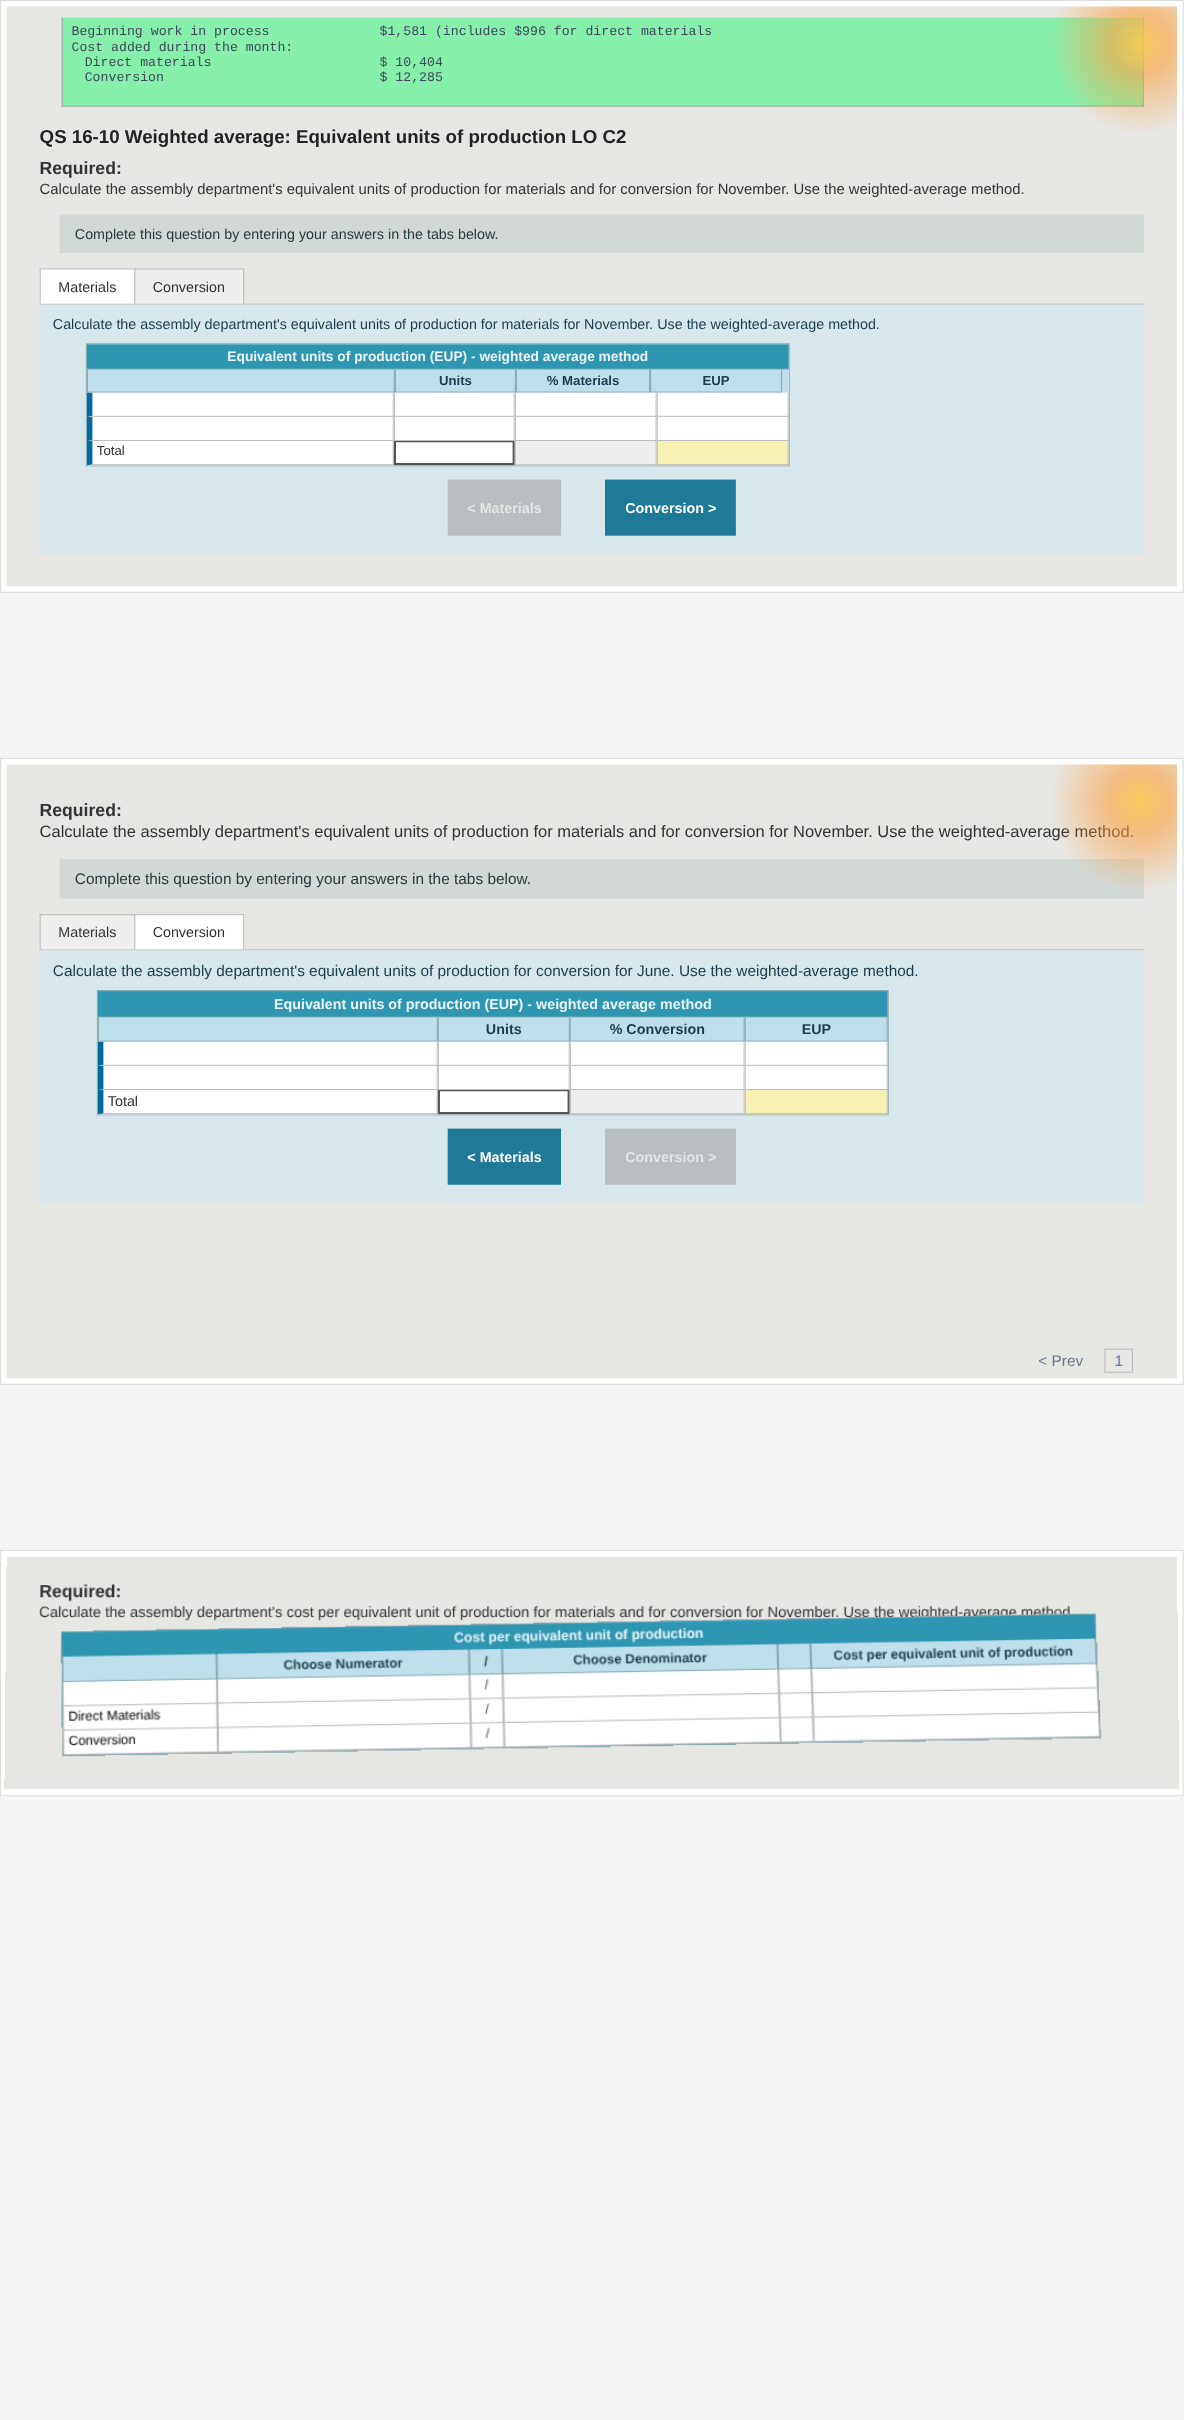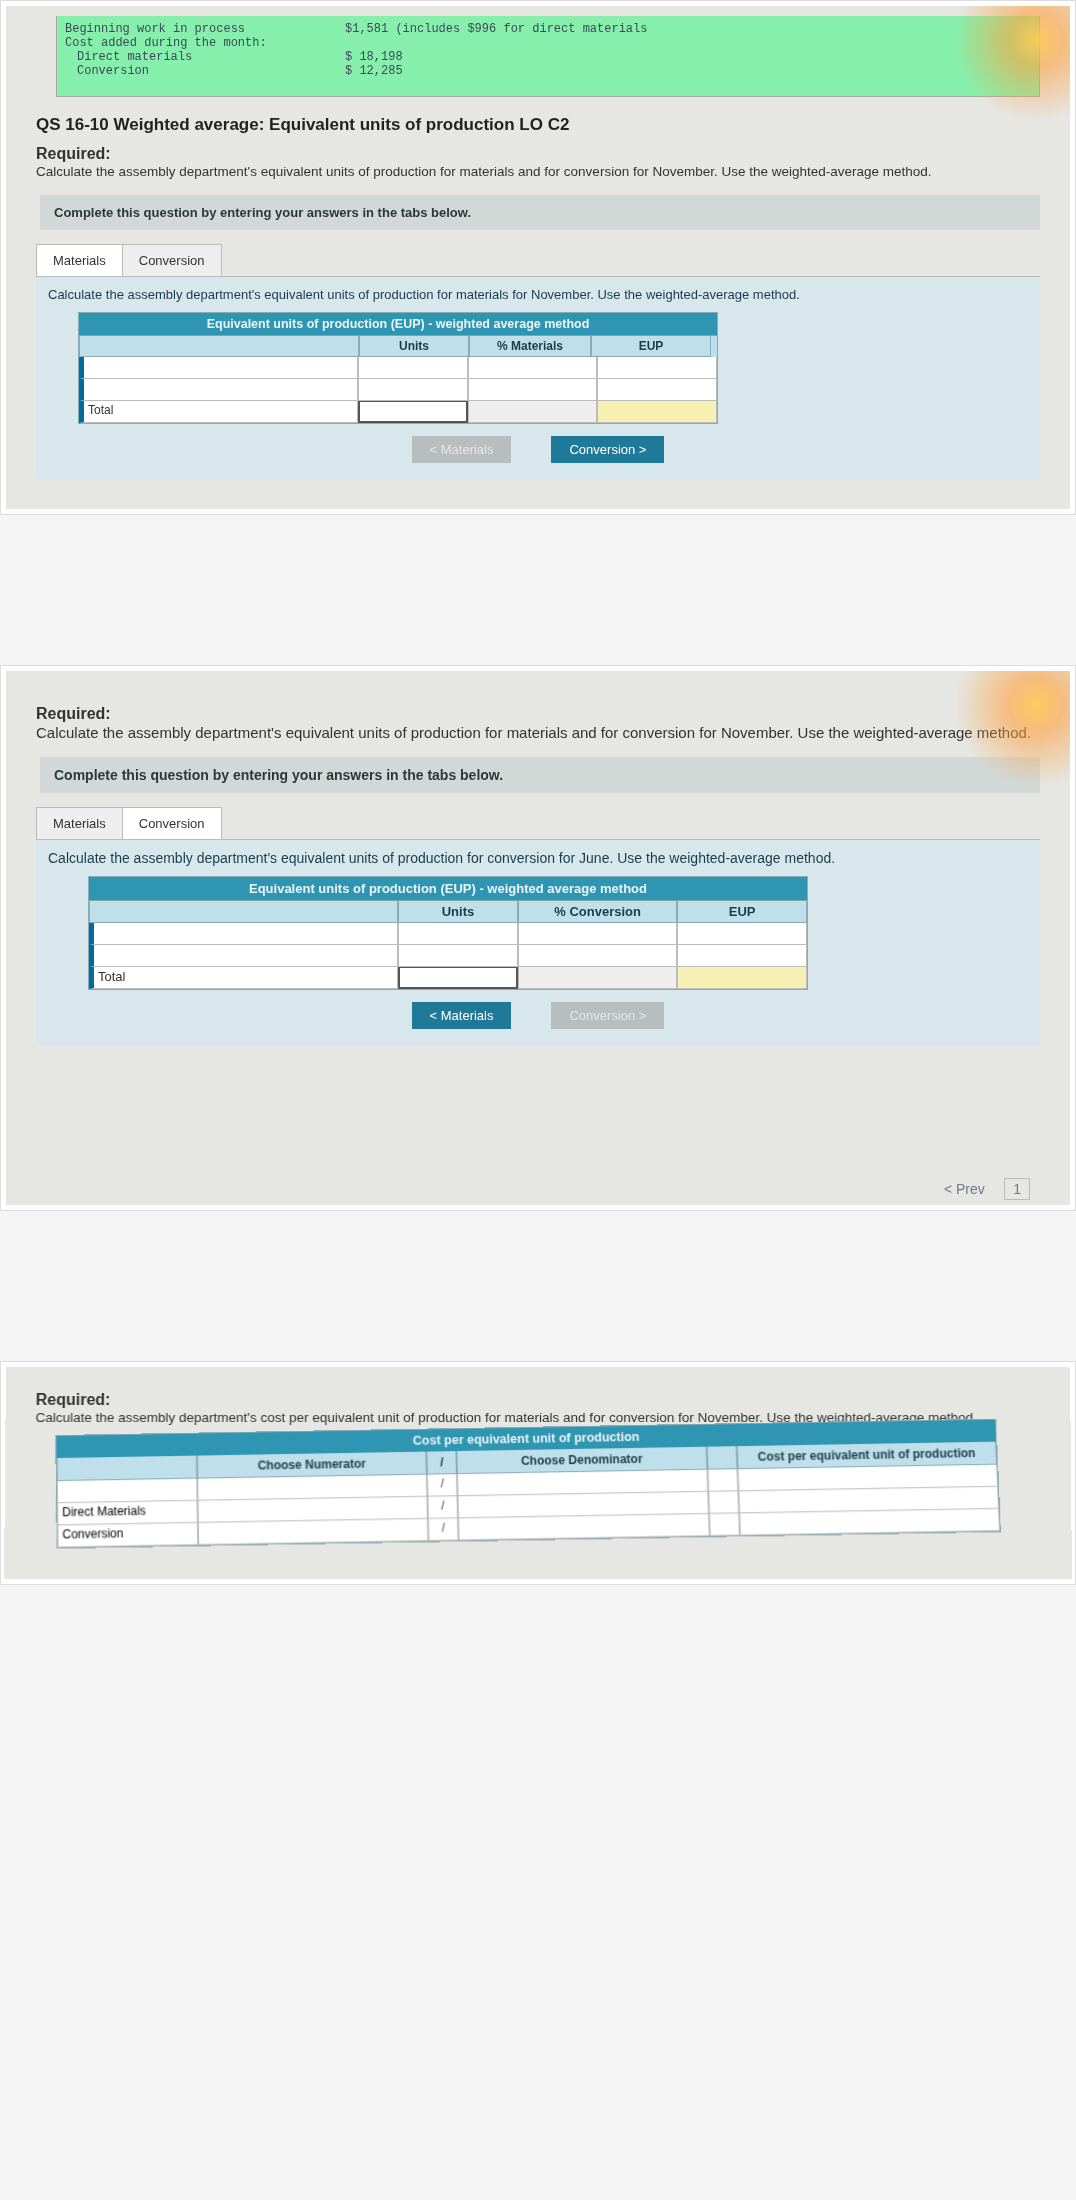--- a/index.html
+++ b/index.html
@@ -11,38 +11,38 @@
     background:radial-gradient(circle at 60% 40%, rgba(255,200,80,.9) 0, rgba(255,160,60,.6) 20%, rgba(0,0,0,0) 60%)}
   .mono{font-family:"Courier New",monospace;font-size:12px;color:#3a4a5a}
   .data-box{border:1px solid #aaa;border-top:none;padding:6px 8px 18px 8px;margin:0 0 18px 20px;background:#86efac}
   .data-box .row{display:flex}
   .data-box .lab{width:280px}
   .data-box .val{width:360px}
   h2.qtitle{font-size:17px;font-weight:bold;color:#222;margin:6px 0 10px 0}
   .req{margin:4px 0}
   .req b{font-weight:bold;color:#333}
   .req-txt{font-size:13.5px;color:#333;line-height:1.35}
-  .hint-bar{background:#d2d8d6;padding:10px 14px;margin:14px 0 0 4px;font-size:13px;font-weight:bold;color:#2a3a3a}
+  .hint-bar{background:#d2d8d6;padding:10px 14px;margin:14px 0 0 18px;font-size:13px;font-weight:normal;color:#2a3a3a}
   .tabs{display:flex;margin-top:14px;border-bottom:1px solid #bbb}
   .tab{padding:8px 16px;font-size:13px;border:1px solid #bbb;border-bottom:none;background:#eee;color:#333;cursor:pointer}
   .tab.active{background:#fff;font-weight:normal}
   .tab+.tab{margin-left:-1px}
   .tab-body{background:#d7e7ec;padding:10px 12px 16px 12px;font-size:13px;color:#1b3c4a}
   .tab-body .desc{margin-bottom:10px}
   .grid-wrap{background:#fff;border:1px solid #8aaab4}
   .eup-title{background:#2e96b2;color:#eaf4f7;font-weight:bold;font-size:12.5px;text-align:center;padding:4px 2px;border-bottom:1px solid #7aa}
   .hdr-row{display:flex;background:#bfe0ea}
   .hdr-cell{border:1px solid #8aaab4;border-top:none;font-size:12px;font-weight:bold;color:#1b3c4a;text-align:center;padding:3px 2px}
   .body-row{display:flex}
   .cell{border:1px solid #bcbcbc;border-top:none;height:22px;font-size:12px;padding:2px 4px;color:#333;background:#fff}
   .cell.lab-c{border-left:5px solid #0369a1}
   .cell input{width:100%;height:100%;border:none;background:transparent;font-size:12px;outline:none}
   .cell.yellow{background:#f6f0b2}
   .nav-btns{display:flex;gap:40px;justify-content:center;margin-top:12px}
-  .btn{padding:6px 18px;font-size:13px;font-weight:normal;border:none;cursor:pointer;color:#fff}
+  .btn{padding:18px 18px;font-size:13px;font-weight:bold;border:none;cursor:pointer;color:#fff}
   .btn.teal{background:#1f7a99}
   .btn.grey{background:#b8bdbf;color:#e6e6e6}
   .prev-link{position:absolute;bottom:8px;right:40px;font-size:14px;color:#6a7a8a}
   
   .cpe-wrap{border:1px solid #8aaab4;margin-top:8px;transform:perspective(1600px) rotateX(2deg) rotateZ(-1deg);transform-origin:left top}
   .cpe-wrap .title{background:#2e96b2;color:#eaf4f7;font-weight:bold;font-size:12.5px;text-align:center;padding:4px}
   .cpe-hdr{display:flex;background:#bfe0ea}
   .cpe-hdr > div{border:1px solid #8aaab4;border-top:none;font-size:12px;font-weight:bold;color:#1b3c4a;text-align:center;padding:4px}
   .cpe-row{display:flex}
   .cpe-row > div{border:1px solid #bcbcbc;border-top:none;height:22px;font-size:12px;padding:2px 4px;background:#fff}
@@ -61,21 +61,21 @@
       <div class="row">
           <div class="lab">Beginning work in process</div>
           <div class="val">$1,581 (includes $996 for direct materials</div>
         </div>
       <div class="row">
           <div class="lab">Cost added during the month:</div>
           <div class="val"></div>
         </div>
       <div class="row">
           <div class="lab" style="padding-left:12px">Direct materials</div>
-          <div class="val">$ 18,198</div>
+          <div class="val">$ 10,404</div>
         </div>
       <div class="row">
           <div class="lab" style="padding-left:12px">Conversion</div>
           <div class="val">$ 12,285</div>
         </div>
     </div>
 
     <h2 class="qtitle">QS 16-10 Weighted average: Equivalent units of production LO C2</h2>
 
     <div class="req">

